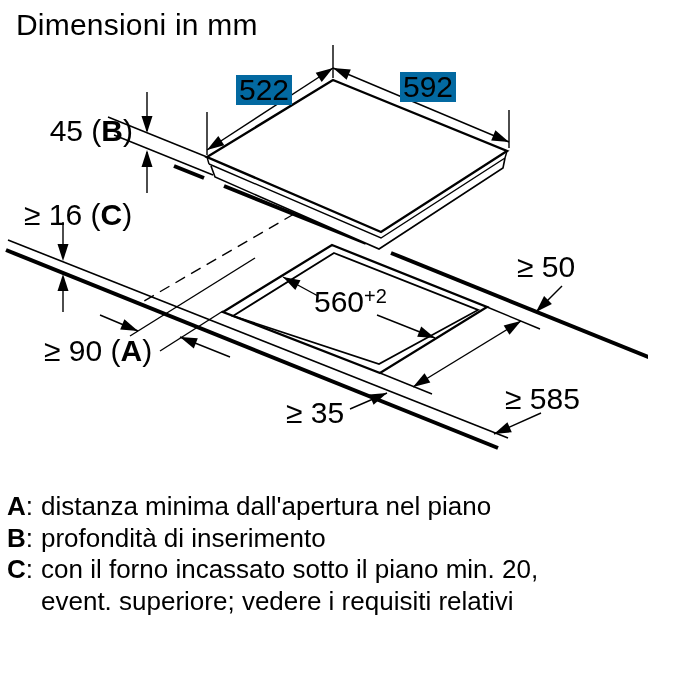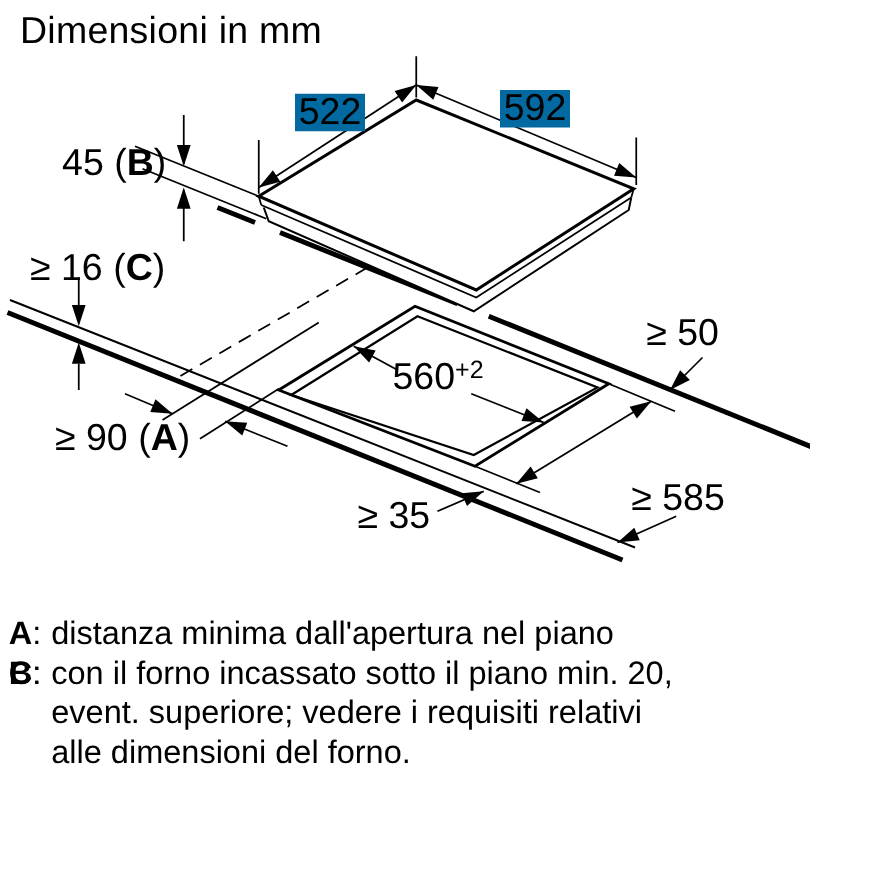--- a/index.html
+++ b/index.html
@@ -183,26 +183,24 @@
     <span>≥ 35</span>
   </div>
 
   <div class="legend">
     <div class="lg-row">
       <span class="lg-key"><b>A</b><span>:</span></span>
       <span>distanza minima dall'apertura nel piano</span>
     </div>
     <div class="lg-row">
       <span class="lg-key"><b>B</b><span>:</span></span>
+      <span>profondità di inserimento</span>
     </div>
     <div class="lg-row">
       <span class="lg-key"><b>C</b><span>:</span></span>
       <span>con il forno incassato sotto il piano min. 20,</span>
     </div>
     <div class="lg-row">
       <span>event. superiore; vedere i requisiti relativi</span>
     </div>
-    <div class="lg-row">
-      <span>alle dimensioni del forno.</span>
-    </div>
   </div>
 
 </div>
 
 </body></html>

